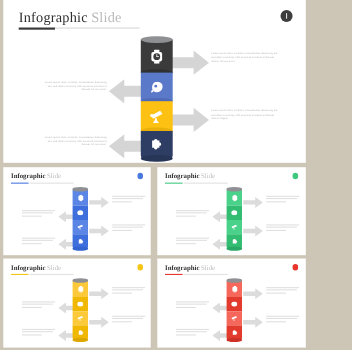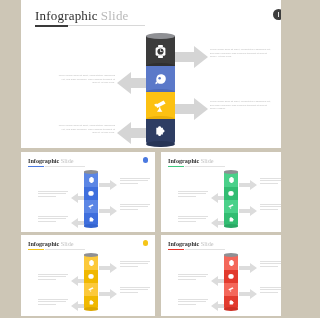--- a/index.html
+++ b/index.html
@@ -2,21 +2,21 @@
 <html><head>
 <meta charset="utf-8">
 <style>
   html,body{margin:0;padding:0;}
   body{
     width:281px;height:318px;
     background:#cdc6b6;
     font-family:"Liberation Sans", sans-serif;
     overflow:hidden;
   }
-  .page{position:relative;width:281px;height:270px;box-sizing:border-box;margin-left:18px;}
+  .page{position:relative;width:281px;height:270px;box-sizing:border-box;}
 
   
   .slide{position:absolute;background:#ffffff;overflow:hidden;}
 
   
   .hero{left:3px;top:0px;width:275px;height:148px;}
 
   .hdr{position:absolute;left:0;top:0;width:100%;}
   .title{
     position:absolute;left:14px;top:8px;

